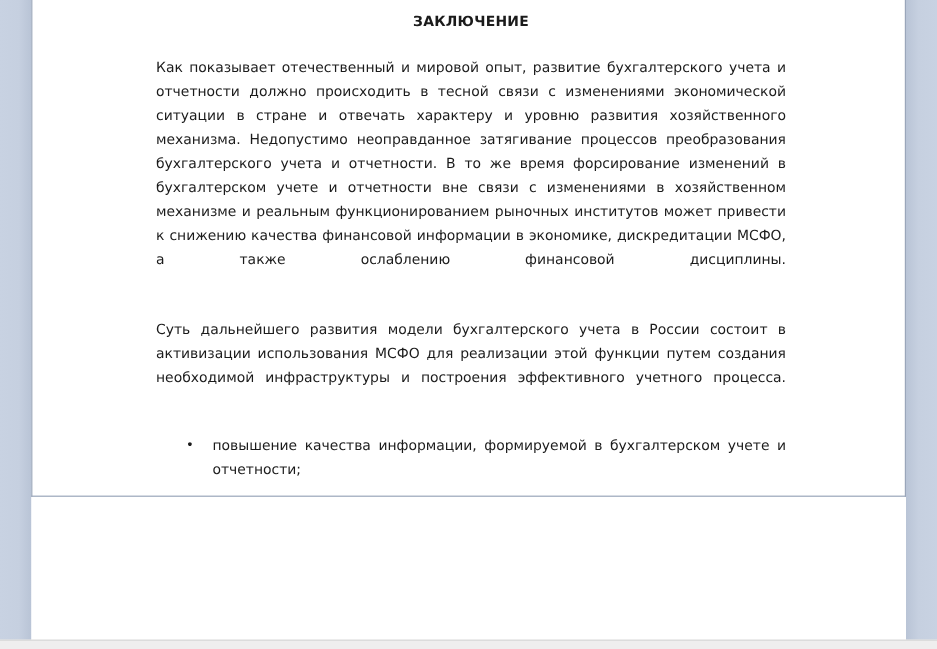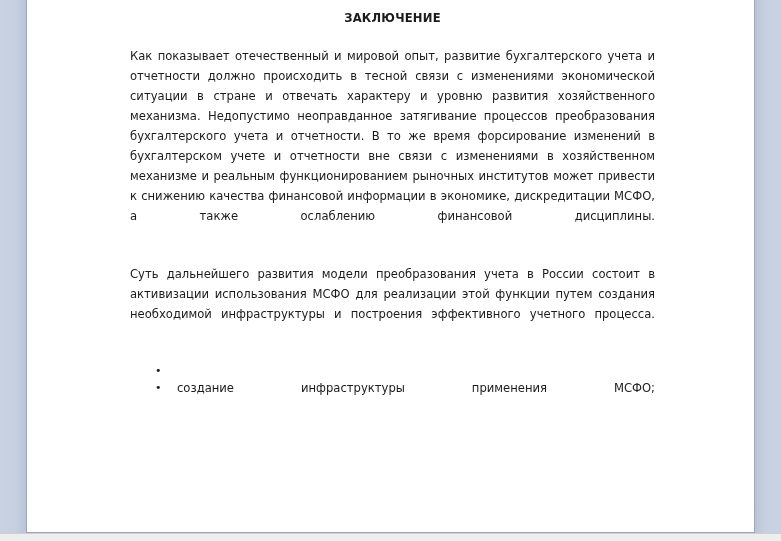--- a/index.html
+++ b/index.html
@@ -39,21 +39,21 @@
     width: 26px;
     background: linear-gradient(to left, #c8d2e2 0%, #c6d0e0 60%, #b9c4d6 100%);
   }
 
   
   .page {
     position: absolute;
     top: 0;
     left: 26px;
     width: 729px;
-    height: 533px;
+    height: 414px;
     background: #ffffff;
     box-sizing: border-box;
     border-left: 1px solid #9aa6ba;
     border-right: 1px solid #9aa6ba;
     border-bottom: 1px solid #9aa6ba;
     overflow: hidden;
   }
 
   
   .page-gap {
@@ -145,26 +145,27 @@
   <div class="gutter gutter-left"></div>
   <div class="gutter gutter-right"></div>
 
   <div class="page">
     <div class="doc-body">
 
       <h1 class="doc-title">ЗАКЛЮЧЕНИЕ</h1>
 
       <p class="para">Как показывает отечественный и мировой опыт, развитие бухгалтерского учета и отчетности должно происходить в тесной связи с изменениями экономической ситуации в стране и отвечать характеру и уровню развития хозяйственного механизма. Недопустимо неоправданное затягивание процессов преобразования бухгалтерского учета и отчетности. В то же время форсирование изменений в бухгалтерском учете и отчетности вне связи с изменениями в хозяйственном механизме и реальным функционированием рыночных институтов может привести к снижению качества финансовой информации в экономике, дискредитации МСФО, а также ослаблению финансовой дисциплины.</p>
 
-      <p class="para">Суть дальнейшего развития модели преобразования учета в России состоит в активизации использования МСФО для реализации этой функции путем создания необходимой инфраструктуры и построения эффективного учетного процесса.</p>
+      <p class="para">Суть дальнейшего развития модели бухгалтерского учета в России состоит в активизации использования МСФО для реализации этой функции путем создания необходимой инфраструктуры и построения эффективного учетного процесса.</p>
 
 
       <ul class="bullet-list">
         <li class="bullet-item">
           <span class="marker">•</span>
+          <span class="bullet-text">повышение качества информации, формируемой в бухгалтерском учете и отчетности;</span>
         </li>
         <li class="bullet-item">
           <span class="marker">•</span>
           <span class="bullet-text">создание инфраструктуры применения МСФО;</span>
         </li>
 
       </ul>
 
     </div>
   </div>

